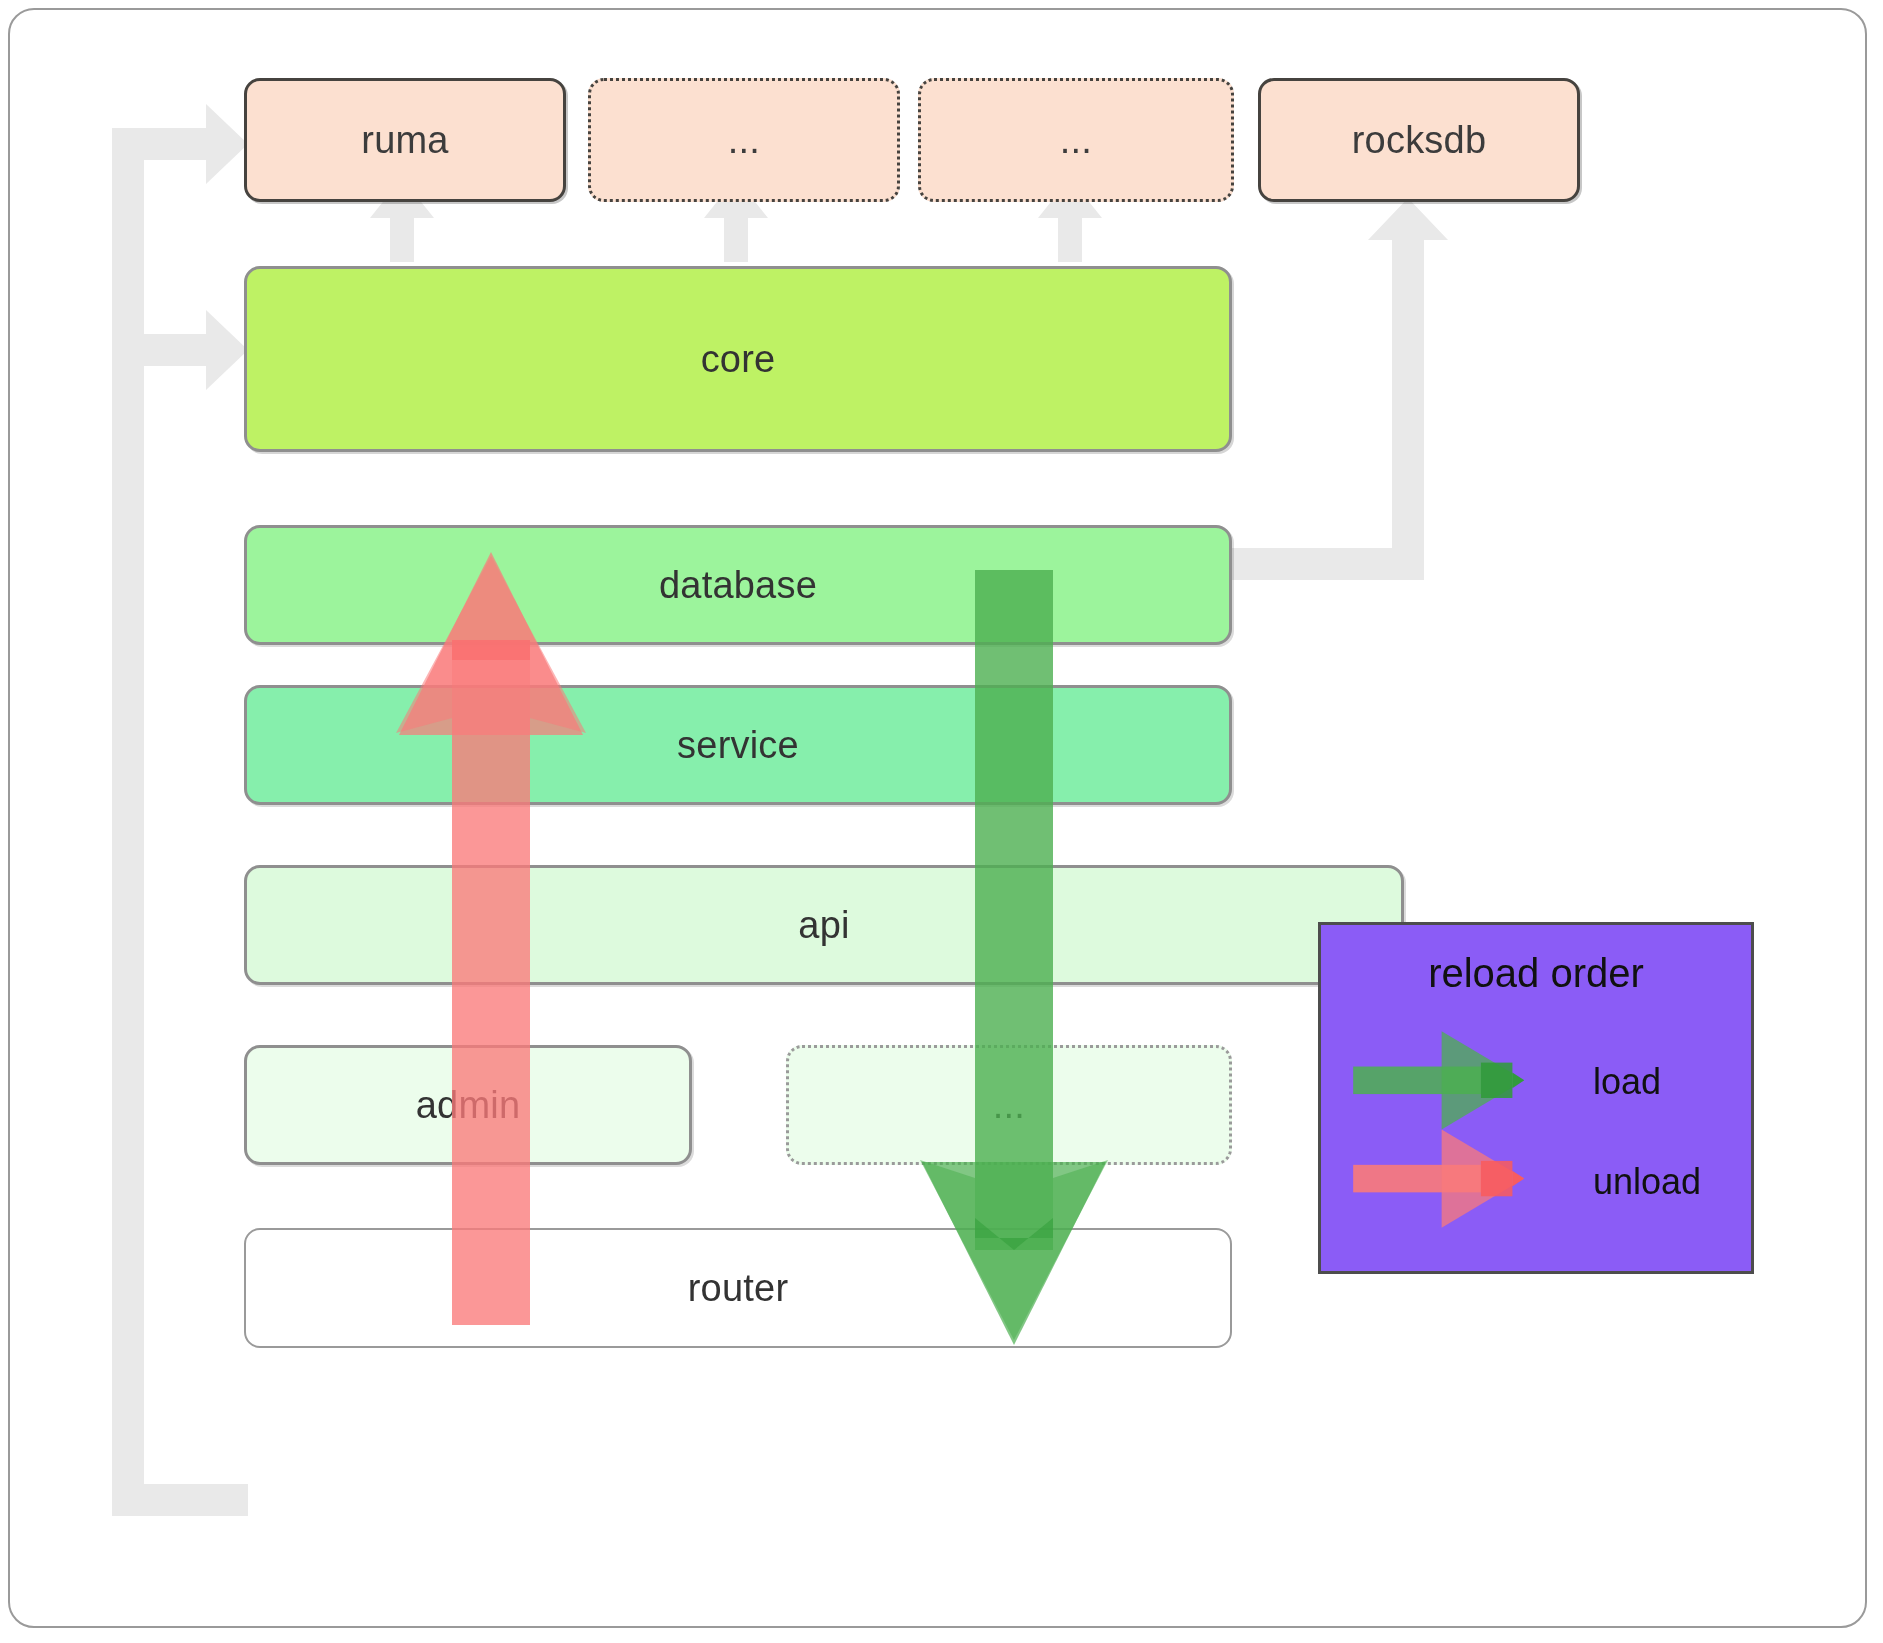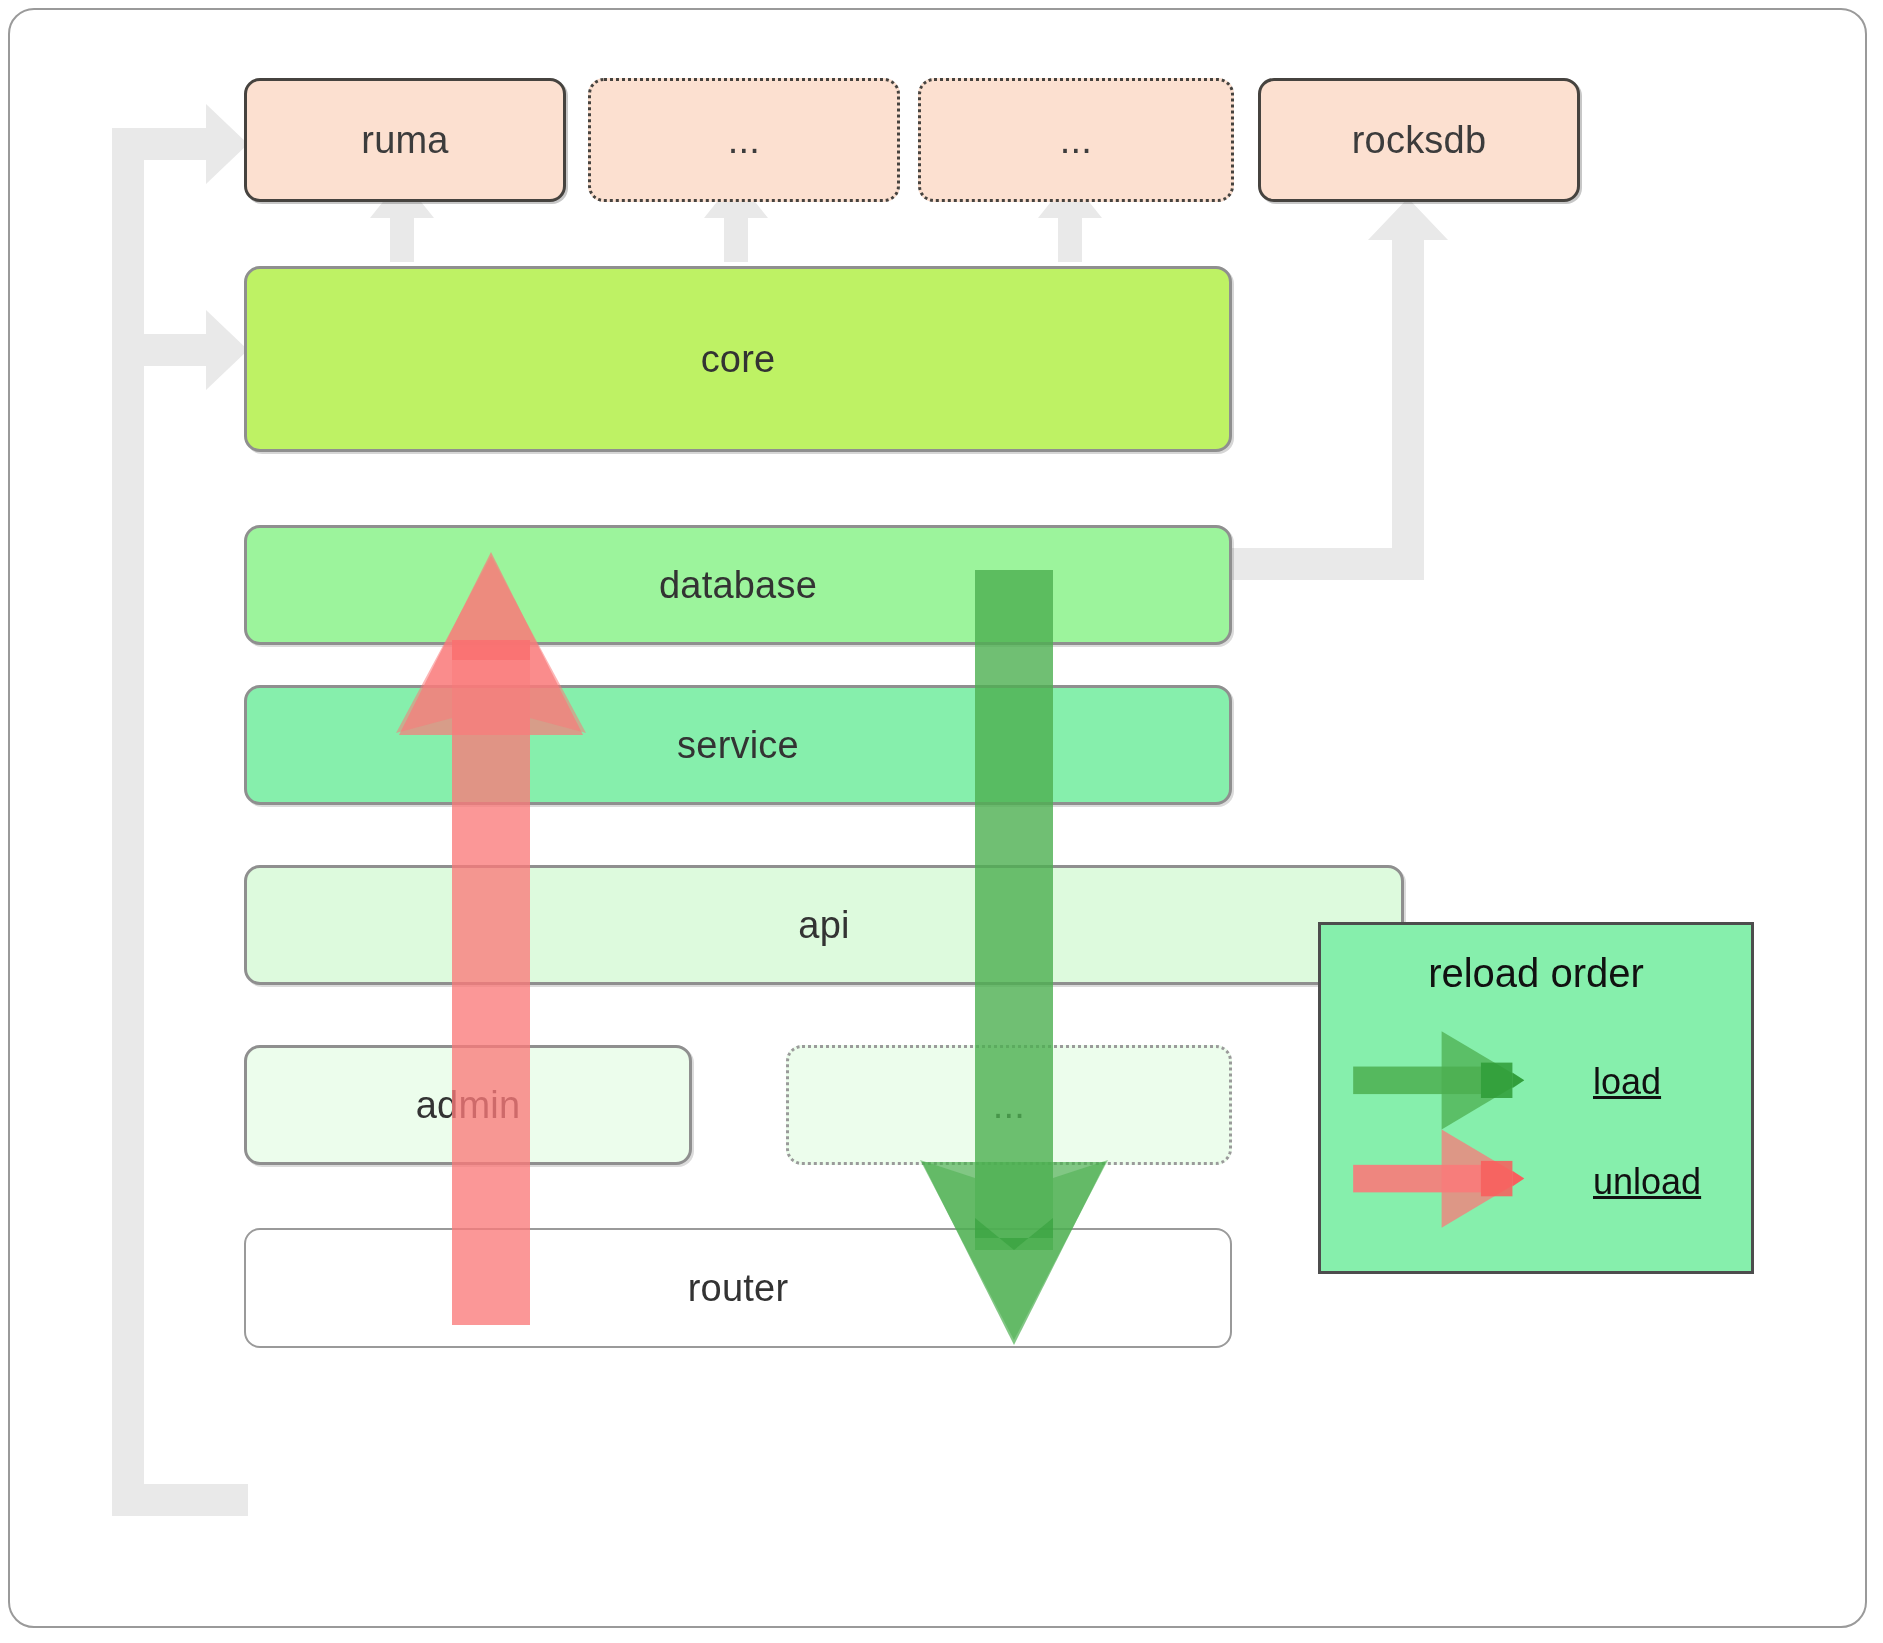--- a/index.html
+++ b/index.html
@@ -86,38 +86,37 @@
     color: #ffffff;
     font-weight: bold;
     box-shadow: 3px 3px 0 rgba(0,0,0,.35);
   }
   .root .lbl { color:#ffffff; font-weight: bold; }
 
   
   .legend {
     position: absolute;
     box-sizing: border-box;
-    background: #86efac;
+    background: #8b5cf6;
     border: 3px solid #4d4d4d;
     z-index: 5;
   }
   .legend-title {
     position: absolute;
     top: 26px;
     left: 0;
     width: 100%;
     text-align: center;
     font-size: 40px;
     color: #111111;
   }
   .legend-label {
     position: absolute;
     font-size: 36px;
     color: #111111;
-    text-decoration: underline;
   }
 
   
   svg.overlay {
     position: absolute;
     left: 0; top: 0;
     width: 1883px;
     height: 1643px;
     pointer-events: none;
   }

